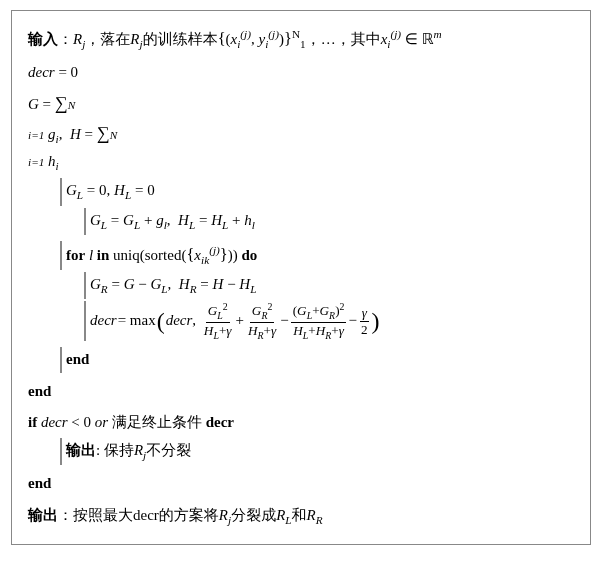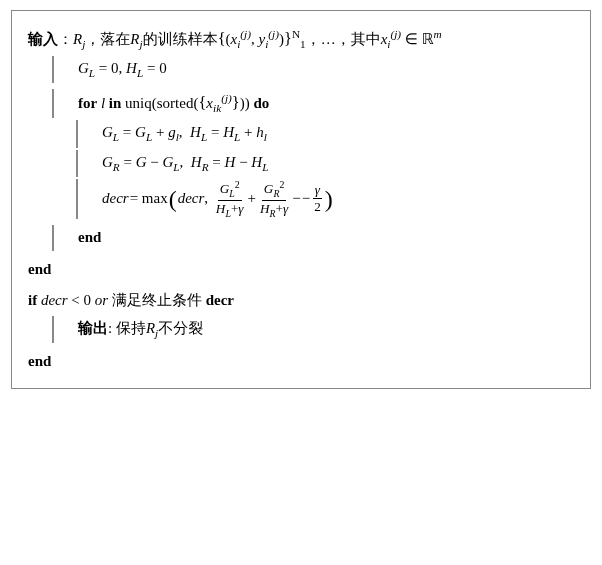--- a/index.html
+++ b/index.html
@@ -36,22 +36,22 @@
     .indent1 {
       padding-left: 24px;
     }
 
     .indent2 {
       padding-left: 48px;
     }
 
     .border-left {
       border-left: 2px solid #888;
-      padding-left: 24px;
-      margin-left: 0;
+      padding-left: 4px;
+      margin-left: 8px;
     }
 
     .section-gap {
       margin-top: 6px;
     }
 
     sup, sub {
       font-size: 0.75em;
     }
 
@@ -84,33 +84,42 @@
   </style>
 </head>
 <body>
 
 <div class="algorithm-box">
 
   <div class="line">
     <span><strong>输入</strong>：<em>R<sub>j</sub></em>，落在<em>R<sub>j</sub></em>的训练样本<span style="font-size:1.1em">{</span>(<em>x<sub>i</sub><sup>(<em>j</em>)</sup></em>, <em>y<sub>i</sub><sup>(<em>j</em>)</sup></em>)<span style="font-size:1.1em">}</span><sup>N</sup><sub>1</sub>，…，其中<em>x<sub>i</sub><sup>(<em>j</em>)</sup></em> ∈ ℝ<sup><em>m</em></sup></span>
   </div>
 
+  <div class="line section-gap">
+    <span><em>decr</em> = 0</span>
+  </div>
 
+  <div class="line">
+    <span>
+      <em>G</em> = <span style="font-size:1.2em">∑</span><span style="font-size:0.75em"><em>N</em><br style="line-height:0"><em>i=1</em></span> <em>g<sub>i</sub></em>,&nbsp;
+      <em>H</em> = <span style="font-size:1.2em">∑</span><span style="font-size:0.75em"><em>N</em><br style="line-height:0"><em>i=1</em></span> <em>h<sub>i</sub></em>
+    </span>
+  </div>
 
 
   <div class="line indent1">
     <span class="border-left"><em>G<sub>L</sub></em> = 0, <em>H<sub>L</sub></em> = 0</span>
   </div>
 
+  <div class="line indent2">
+    <span class="border-left"><em>G<sub>L</sub></em> = <em>G<sub>L</sub></em> + <em>g<sub>l</sub></em>,&nbsp; <em>H<sub>L</sub></em> = <em>H<sub>L</sub></em> + <em>h<sub>l</sub></em></span>
+  </div>
+
   <div class="line indent1 section-gap">
     <span class="border-left"><strong>for</strong> <em>l</em> <strong>in</strong> uniq(sorted(<span style="font-size:1.1em">{</span><em>x<sub>ik</sub><sup>(<em>j</em>)</sup></em><span style="font-size:1.1em">}</span>)) <strong>do</strong></span>
-  </div>
-
-  <div class="line indent2">
-    <span class="border-left"><em>G<sub>L</sub></em> = <em>G<sub>L</sub></em> + <em>g<sub>l</sub></em>,&nbsp; <em>H<sub>L</sub></em> = <em>H<sub>L</sub></em> + <em>h<sub>l</sub></em></span>
   </div>
 
   <div class="line indent2">
     <span class="border-left"><em>G<sub>R</sub></em> = <em>G</em> − <em>G<sub>L</sub></em>,&nbsp; <em>H<sub>R</sub></em> = <em>H</em> − <em>H<sub>L</sub></em></span>
   </div>
 
   <div class="line indent2">
     <span class="border-left" style="display:inline-flex;align-items:center;flex-wrap:wrap;gap:1px">
       <em>decr</em> = max
       <span class="big-paren">(</span>
@@ -118,20 +127,24 @@
       <span class="fraction">
         <span class="frac-num"><em>G<sub>L</sub></em><sup>2</sup></span>
         <span class="frac-den"><em>H<sub>L</sub></em>+<em>γ</em></span>
       </span>
       <span> + </span>
       <span class="fraction">
         <span class="frac-num"><em>G<sub>R</sub></em><sup>2</sup></span>
         <span class="frac-den"><em>H<sub>R</sub></em>+<em>γ</em></span>
       </span>
       <span> − </span>
+      <span class="fraction">
+        <span class="frac-num">(<em>G<sub>L</sub></em>+<em>G<sub>R</sub></em>)<sup>2</sup></span>
+        <span class="frac-den"><em>H<sub>L</sub></em>+<em>H<sub>R</sub></em>+<em>γ</em></span>
+      </span>
       <span> − </span>
       <span class="fraction">
         <span class="frac-num"><em>γ</em></span>
         <span class="frac-den">2</span>
       </span>
       <span class="big-paren">)</span>
     </span>
   </div>
 
   <div class="line indent1 section-gap">
@@ -147,14 +160,17 @@
   </div>
 
   <div class="line indent1">
     <span class="border-left"><strong>输出</strong>: 保持<em>R<sub>j</sub></em>不分裂</span>
   </div>
 
   <div class="line section-gap">
     <span><strong>end</strong></span>
   </div>
 
+  <div class="line section-gap">
+    <span><strong>输出</strong>：按照最大decr的方案将<em>R<sub>j</sub></em>分裂成<em>R<sub>L</sub></em>和<em>R<sub>R</sub></em></span>
+  </div>
 
 </div>
 
 </body></html>

